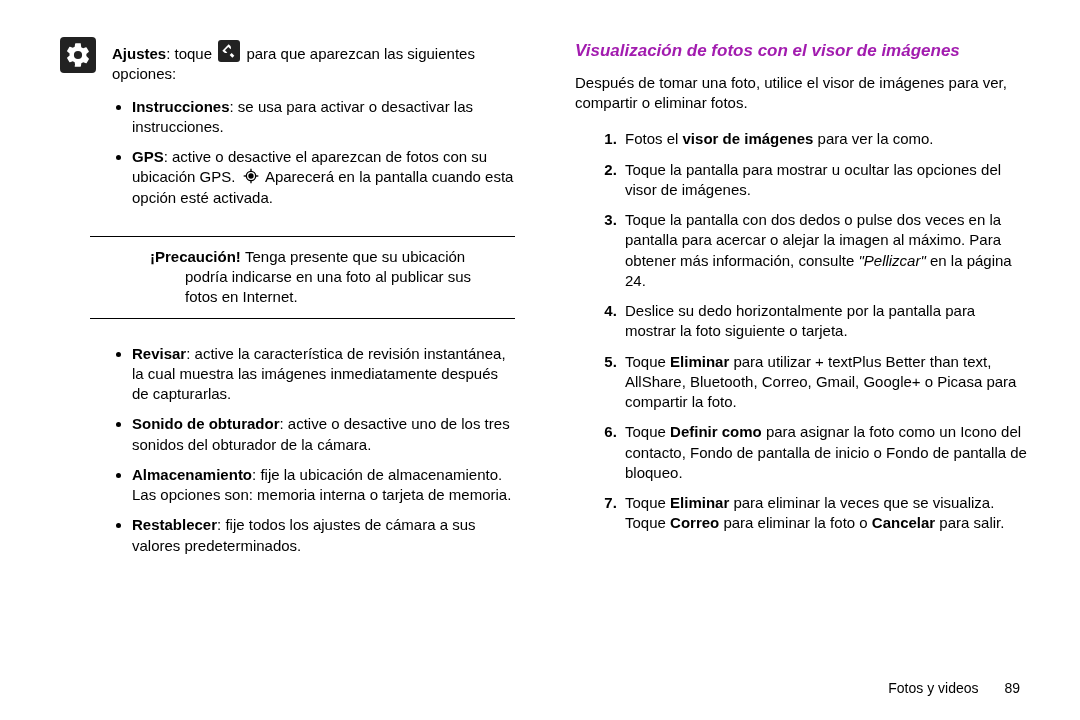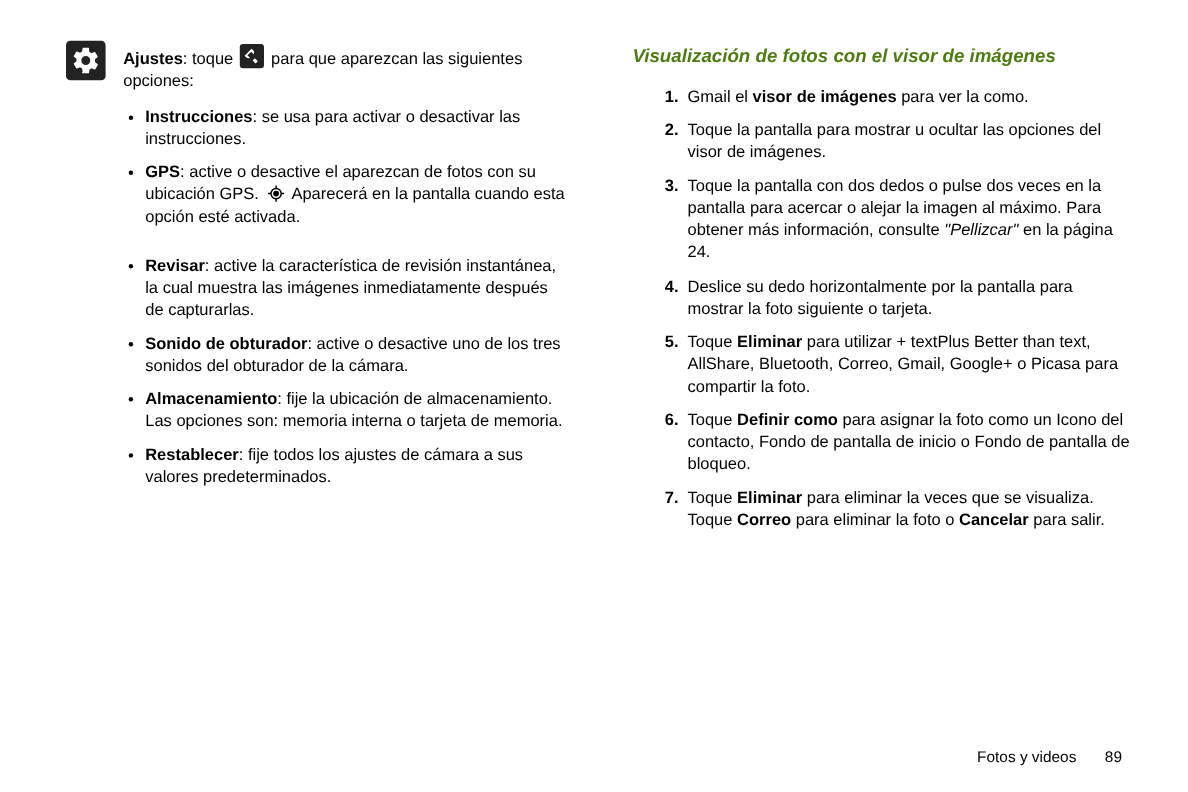--- a/index.html
+++ b/index.html
@@ -72,35 +72,35 @@
   }
   .bullet-list {
     list-style: disc;
     padding-left: 72px;
     margin: 4px 0 10px 0;
   }
   .bullet-list li {
     margin-bottom: 10px;
     font-stretch: condensed;
   }
-  .bullet-list.second { margin-top: 4px; }
+  .bullet-list.second { margin-top: 15px; }
   .caution-box {
     border-top: 1px solid #000;
     border-bottom: 1px solid #000;
     padding: 10px 10px 10px 60px;
     margin: 8px 0 10px 30px;
     font-stretch: condensed;
     text-indent: -35px;
     padding-left: 95px;
   }
   .caution-box .caution-content { padding-left:0; }
   .section-title {
     font-weight: bold;
     font-style: italic;
-    color: #4d7c0f;
+    color: #a21caf;
     font-size: 17px;
     margin: 0 0 10px 0;
     font-stretch: condensed;
   }
   .intro-p {
     margin: 0 0 10px 0;
     font-stretch: condensed;
   }
   .num-list {
     list-style: decimal;
@@ -154,33 +154,37 @@
               <circle cx="12" cy="12" r="4" fill="#000"></circle>
               <circle cx="12" cy="12" r="7" fill="none" stroke="#000" stroke-width="2"></circle>
               <line x1="12" y1="1" x2="12" y2="5" stroke="#000" stroke-width="2"></line>
               <line x1="12" y1="19" x2="12" y2="23" stroke="#000" stroke-width="2"></line>
               <line x1="1" y1="12" x2="5" y2="12" stroke="#000" stroke-width="2"></line>
               <line x1="19" y1="12" x2="23" y2="12" stroke="#000" stroke-width="2"></line>
             </svg>
           </span><span> Aparecerá en la pantalla cuando esta opción esté activada.</span></li>
     </ul>
 
+    <div class="caution-box">
+      <span class="caution-content"><b>¡Precaución! </b><span>Tenga presente que su ubicación podría indicarse en una foto al publicar sus fotos en Internet.</span></span>
+    </div>
 
     <ul class="bullet-list second">
       <li><b>Revisar</b><span>: active la característica de revisión instantánea, la cual muestra las imágenes inmediatamente después de capturarlas.</span></li>
       <li><b>Sonido de obturador</b><span>: active o desactive uno de los tres sonidos del obturador de la cámara.</span></li>
       <li><b>Almacenamiento</b><span>: fije la ubicación de almacenamiento. Las opciones son: memoria interna o tarjeta de memoria.</span></li>
       <li><b>Restablecer</b><span>: fije todos los ajustes de cámara a sus valores predeterminados.</span></li>
     </ul>
   </div>
 
   <div class="col right-col">
     <h3 class="section-title">Visualización de fotos con el visor de imágenes</h3>
+    <p class="intro-p">Después de tomar una foto, utilice el visor de imágenes para ver, compartir o eliminar fotos.</p>
     <ol class="num-list">
-      <li><span>Gmail el </span><b>visor de imágenes</b><span> para ver la como.</span></li>
+      <li><span>Fotos el </span><b>visor de imágenes</b><span> para ver la como.</span></li>
       <li><span>Toque la pantalla para mostrar u ocultar las opciones del visor de imágenes.</span></li>
       <li><span>Toque la pantalla con dos dedos o pulse dos veces en la pantalla para acercar o alejar la imagen al máximo. Para obtener más información, consulte </span><span class="ital-q">"Pellizcar"</span><span> en la página 24.</span></li>
       <li><span>Deslice su dedo horizontalmente por la pantalla para mostrar la foto siguiente o tarjeta.</span></li>
       <li><span>Toque </span><b>Eliminar</b><span> para utilizar + textPlus Better than text, AllShare, Bluetooth, Correo, Gmail, Google+ o Picasa para compartir la foto.</span></li>
       <li><span>Toque </span><b>Definir como</b><span> para asignar la foto como un Icono del contacto, Fondo de pantalla de inicio o Fondo de pantalla de bloqueo.</span></li>
       <li><span>Toque </span><b>Eliminar</b><span> para eliminar la veces que se visualiza. </span><span>Toque </span><b>Correo</b><span> para eliminar la foto o </span><b>Cancelar</b><span> para salir.</span></li>
     </ol>
   </div>
 
   <div class="footer">

